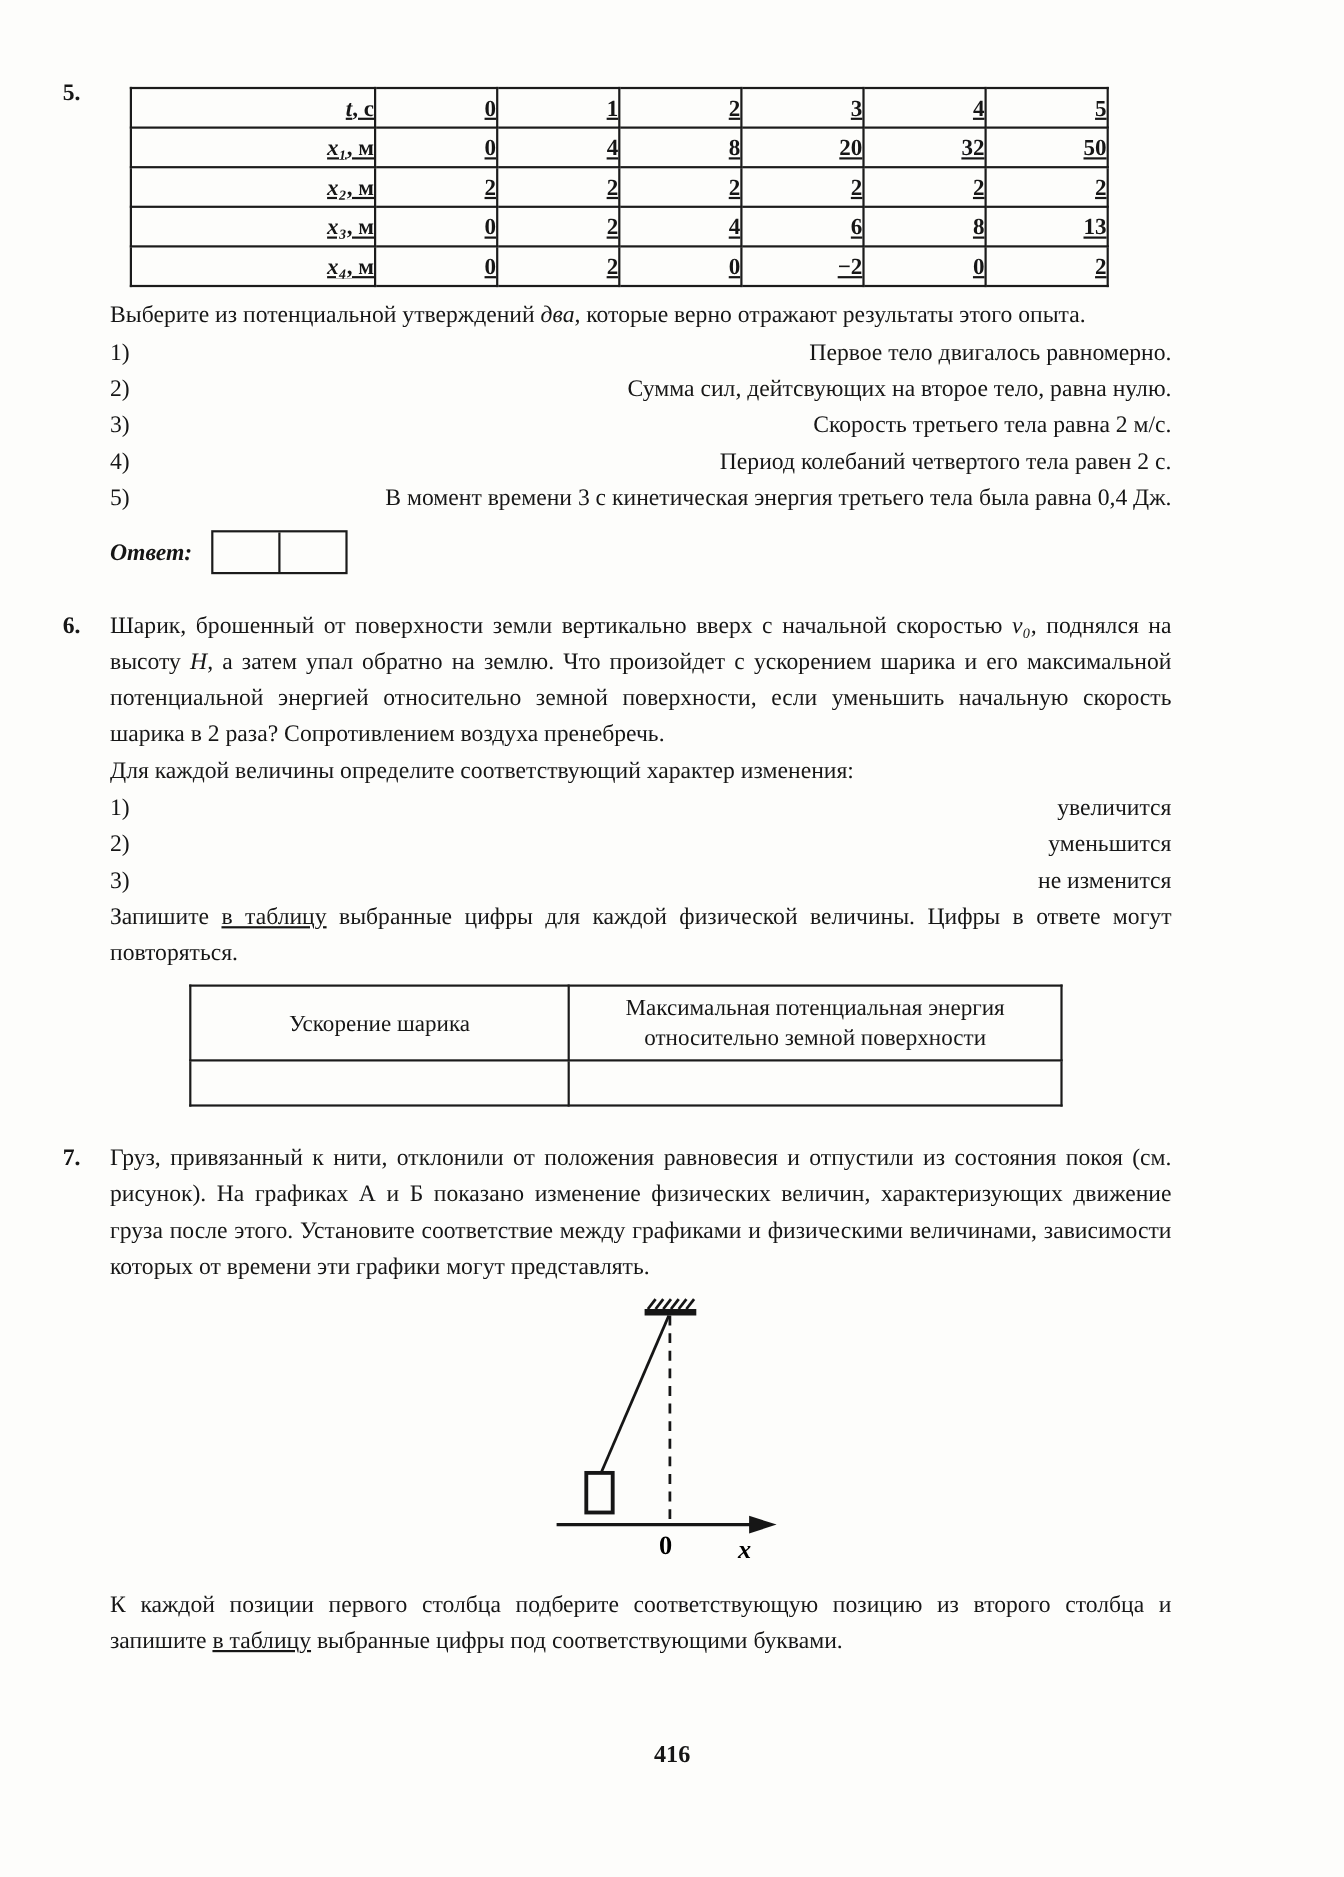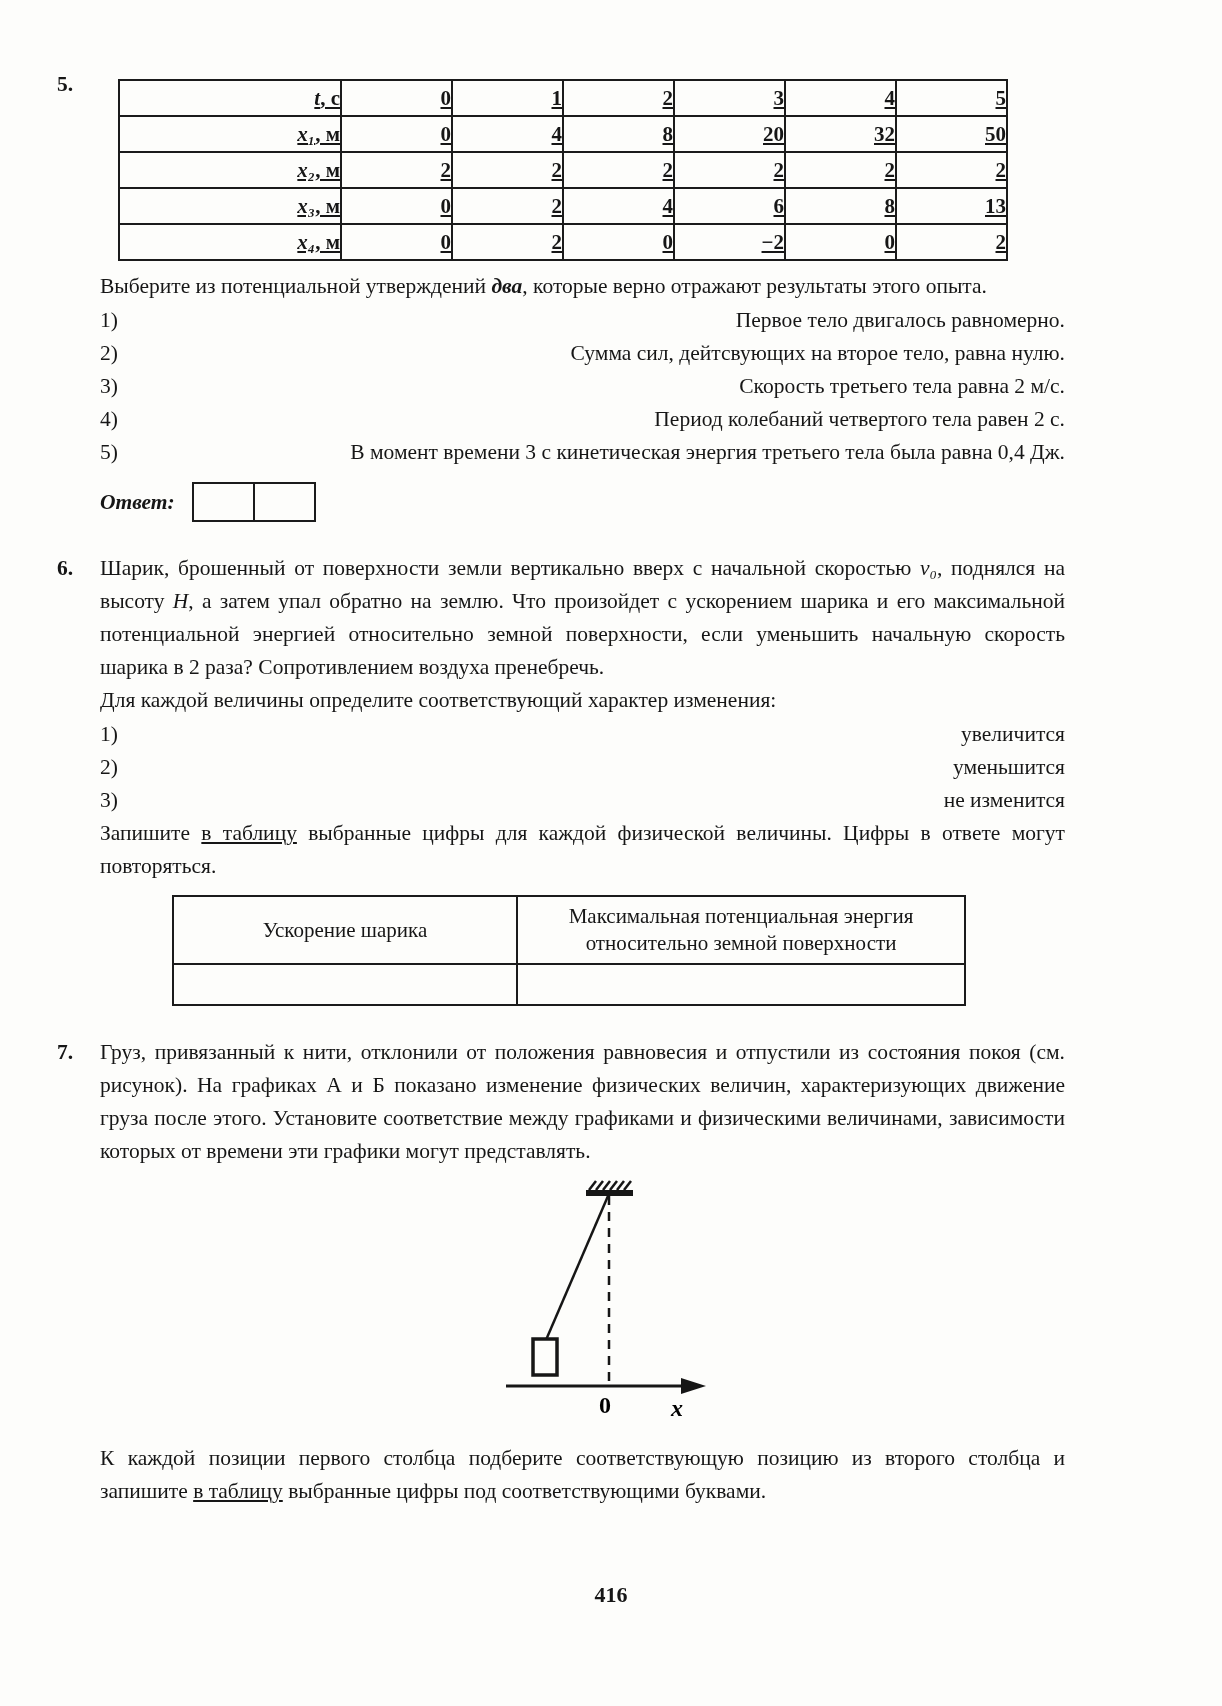--- a/index.html
+++ b/index.html
@@ -6,21 +6,21 @@
   .page {
     position:relative; width:1222px; height:1706px; overflow:hidden;
     background:#fdfdfb; color:#161616;
     font-family:"Liberation Serif", serif;
     font-size:21.5px; line-height:33px;
   }
   .content { position:absolute; left:57px; top:68px; width:1008px; }
   .problem { display:flex; }
   .pnum { width:43px; font-weight:bold; flex:none; }
   .pbody { width:965px; text-align:justify; }
-  .em-bi { font-weight:bold; font-style:italic; }
+  .em-bi { font-weight:normal; font-style:italic; }
   .ital { font-style:italic; }
   .uline { text-decoration:underline; }
 
   
   .t1 { border-collapse:collapse; table-layout:fixed; width:890px; margin:11px 0 9px 18px; }
   .t1 td { border:2.5px solid #1b1b1b; height:34px; text-align:right;
            font-weight:bold; font-size:21px; padding:0;text-decoration:underline; }
   .t1 td.lbl { font-weight:bold; }
   .t1 td.lbl .ital { font-style:italic; }
 

